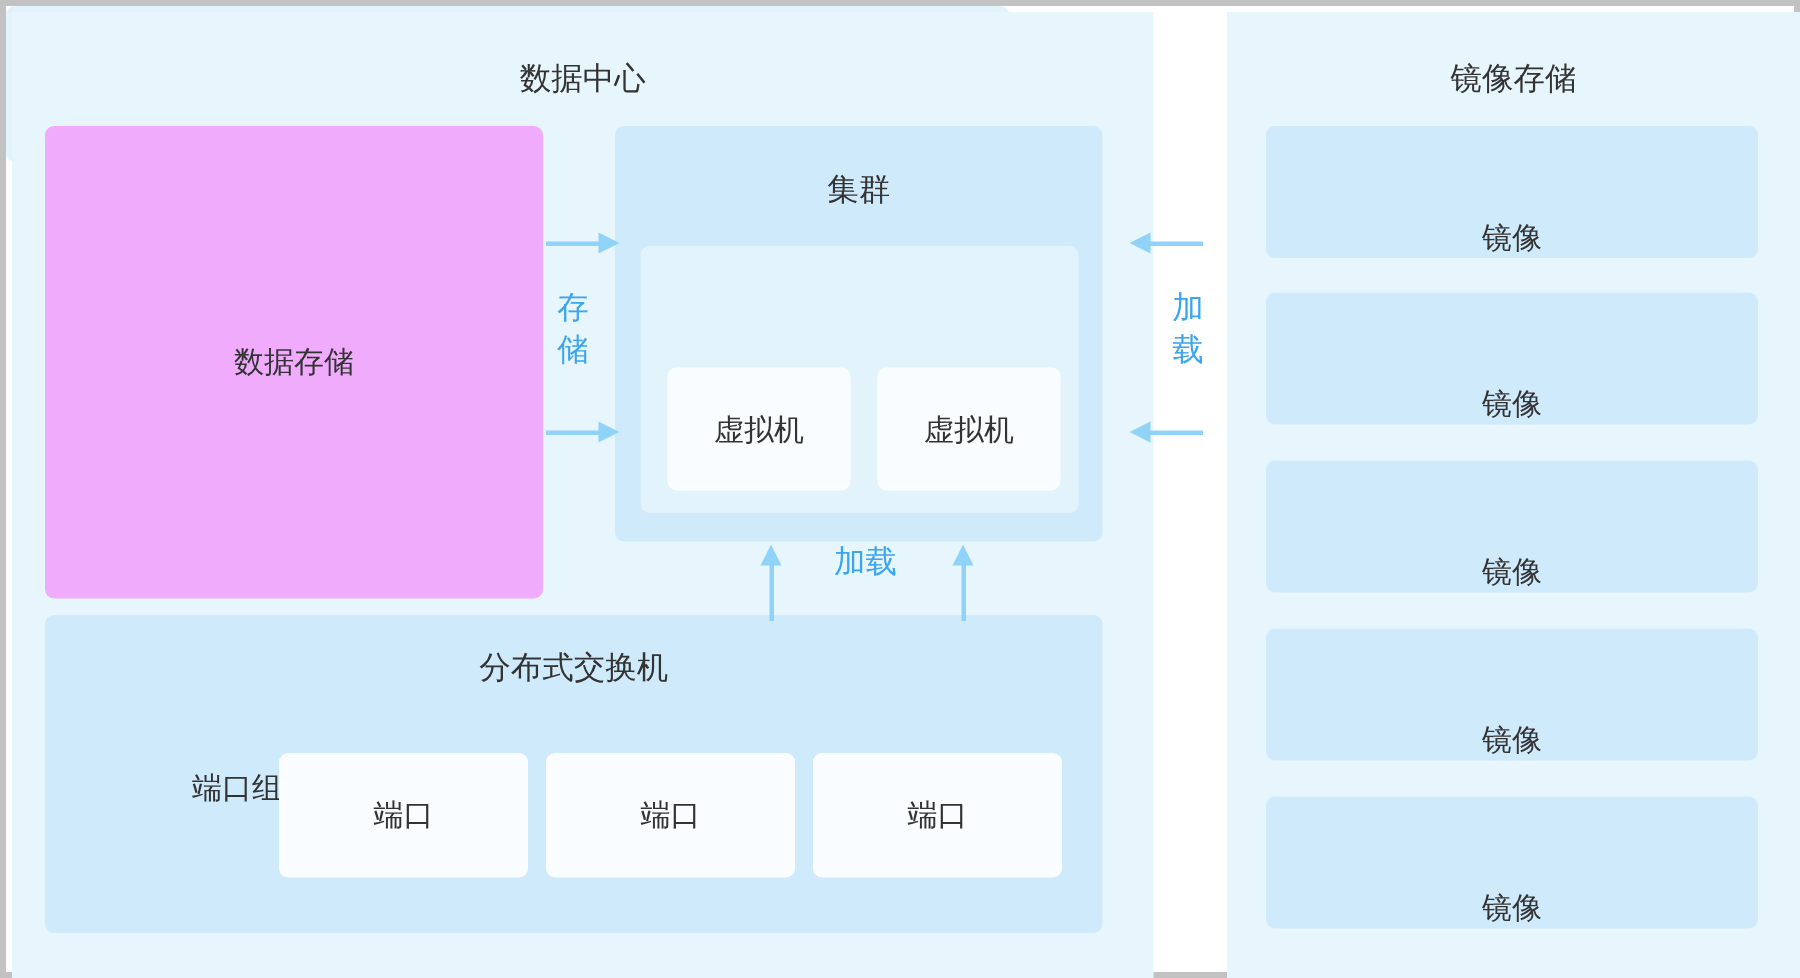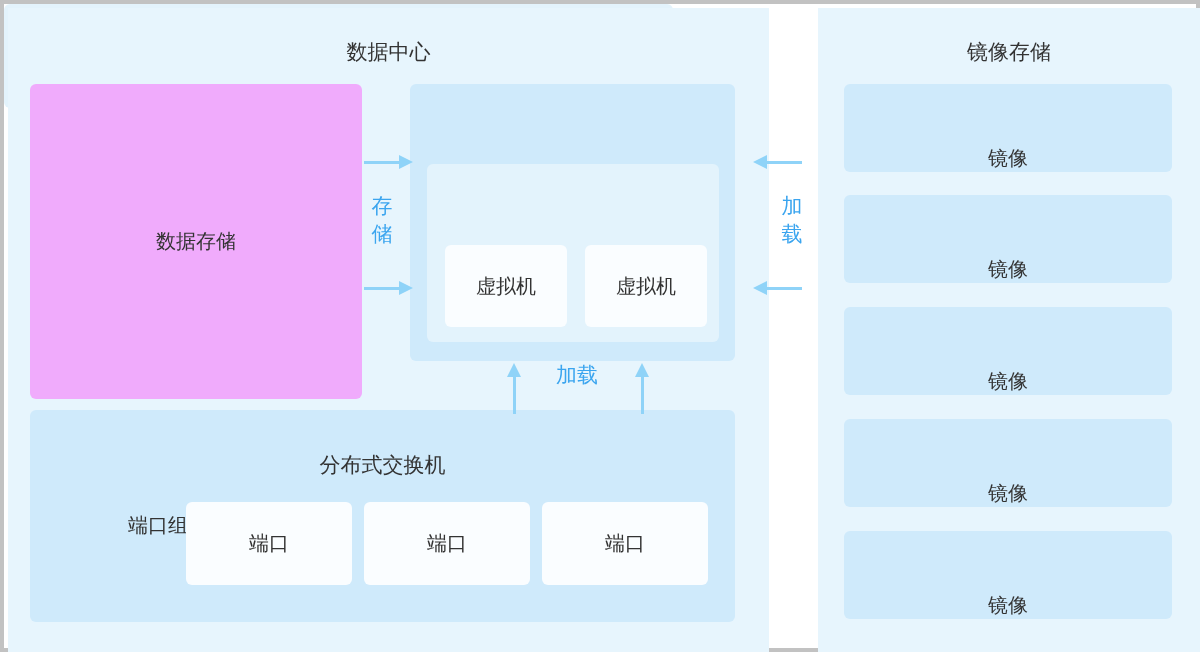--- a/index.html
+++ b/index.html
@@ -26,21 +26,21 @@
 
   #datastore{left:26px;top:80px;width:332px;height:315px;background:#f0abfc;}
   #cluster{left:406px;top:80px;width:325px;height:277px;background:#cfeafb;}
   #cluster-title{top:108px;left:406px;width:325px;}
   #host{left:423px;top:160px;width:292px;height:178px;background:#e3f3fc;}
   #host-title{top:190px;left:423px;width:292px;}
   #vm1{left:441px;top:241px;width:122px;height:82px;background:#fafdff;}
   #vm2{left:581px;top:241px;width:122px;height:82px;background:#fafdff;}
 
   #switch{left:26px;top:406px;width:705px;height:212px;background:#cfeafb;}
-  #switch-title{top:447px;left:26px;width:705px;}
+  #switch-title{top:427px;left:26px;width:705px;}
   #portgroup{left:44px;top:481px;width:669px;height:104px;background:#e3f3fc;
              border-radius:6px;}
   #pg-label{position:absolute;left:64px;top:469px;width:120px;height:104px;
             display:flex;align-items:center;justify-content:flex-end;}
   #port1{left:182px;top:498px;width:166px;height:83px;background:#fafdff;}
   #port2{left:360px;top:498px;width:166px;height:83px;background:#fafdff;}
   #port3{left:538px;top:498px;width:166px;height:83px;background:#fafdff;}
 
   
   #imagestore{left:814px;top:4px;width:382px;height:644px;}
@@ -84,20 +84,21 @@
 
   <div class="panel" id="datacenter">
     <div class="title" id="dc-title">数据中心</div>
   </div>
 
   <div class="box" id="datastore">
     <span class="box-label">数据存储</span>
   </div>
 
   <div class="box" id="cluster"></div>
+  <div class="title" id="cluster-title">集群</div>
 
   <div class="box" id="host"></div>
 
   <div class="box" id="vm1">
     <span class="box-label">虚拟机</span>
   </div>
   <div class="box" id="vm2">
     <span class="box-label">虚拟机</span>
   </div>
 

